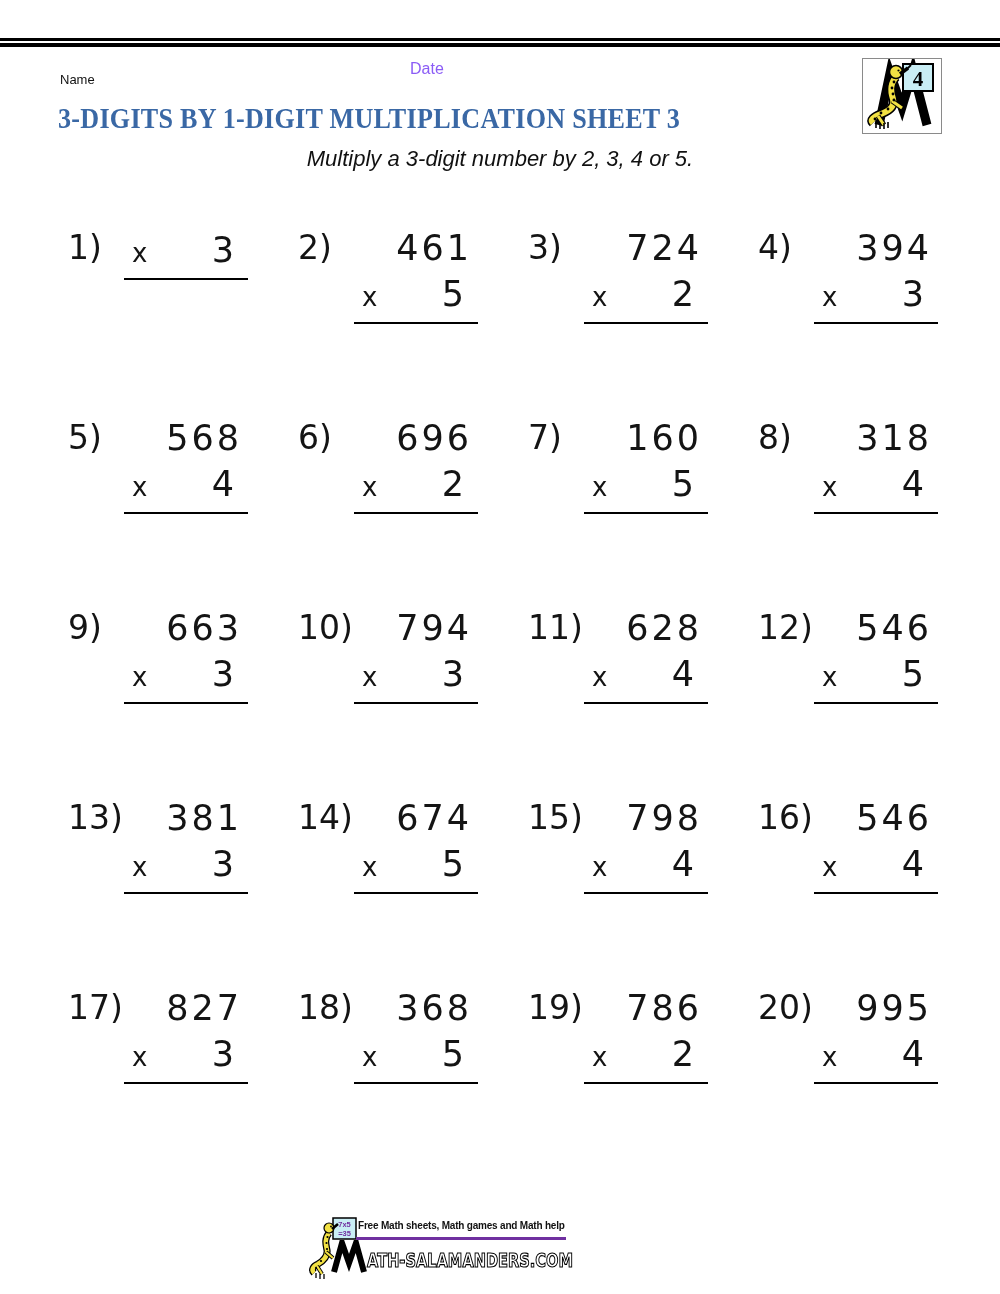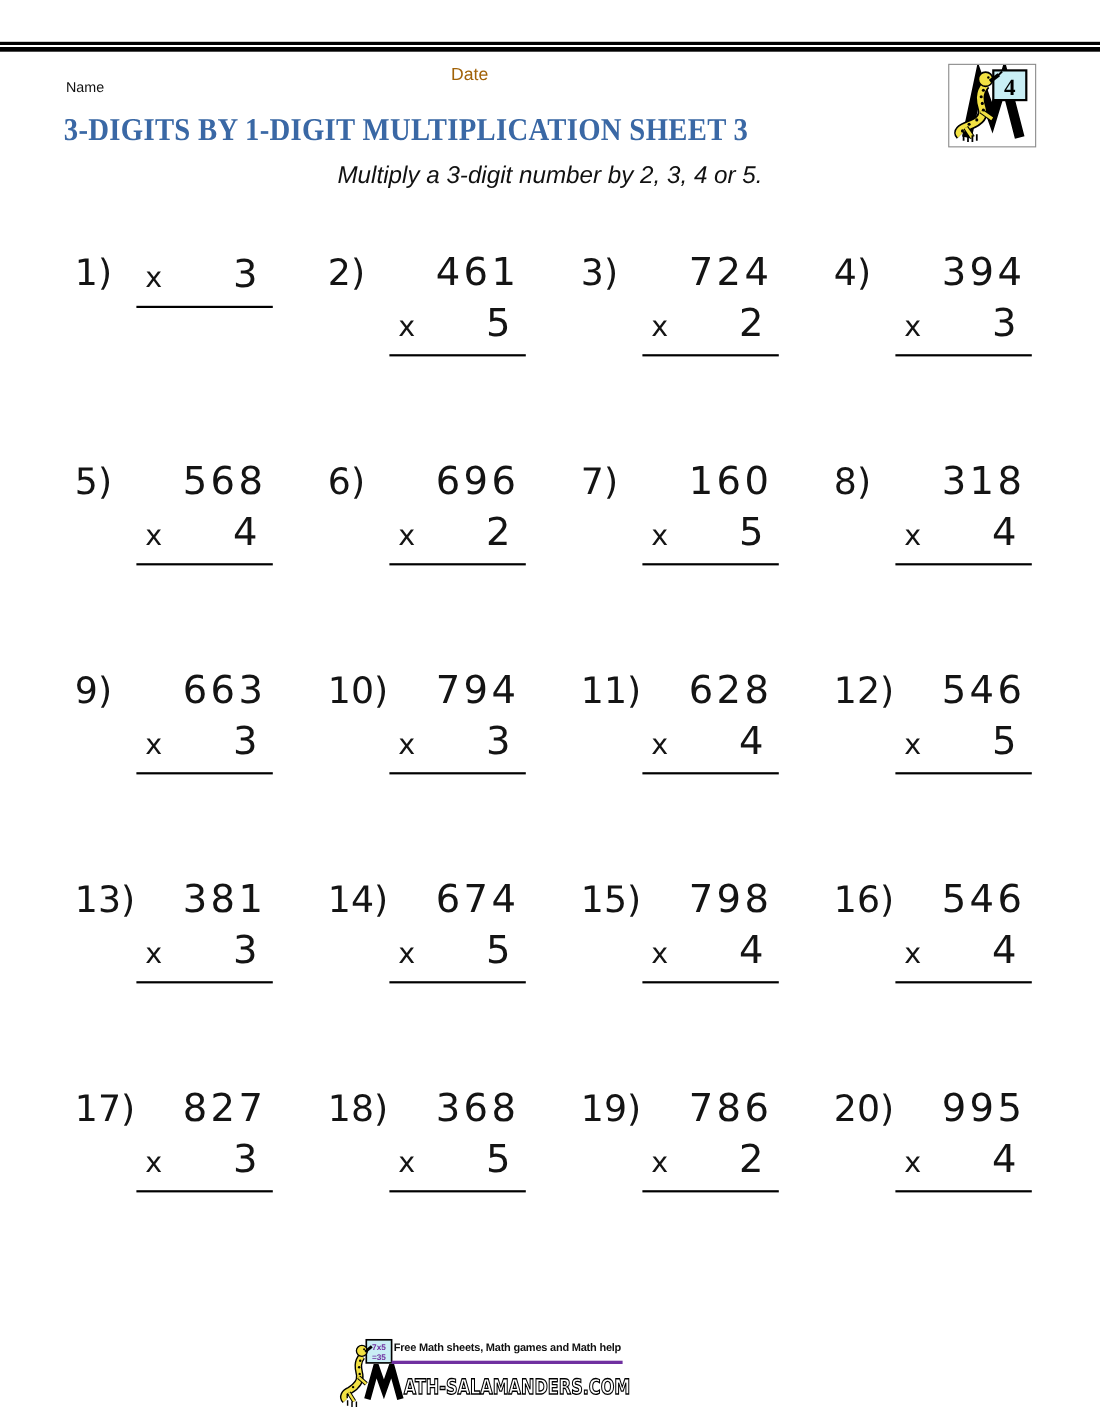--- a/index.html
+++ b/index.html
@@ -9,21 +9,21 @@
     --cyan:#c9eef5;
   }
   *{margin:0;padding:0;box-sizing:border-box;}
   body{background:#fff;font-family:"Liberation Sans",sans-serif;}
   .page{position:relative;width:1000px;height:1294px;background:#fff;overflow:hidden;margin:0 auto;}
 
   .top-rule{position:absolute;top:38px;left:0;width:100%;height:9px;
     background:linear-gradient(#000 0 3px,#fff 3px 5px,#000 5px 9px);}
 
   .name-label{position:absolute;left:60px;top:72px;font-size:13px;color:#111;}
-  .date-label{position:absolute;left:410px;top:60px;font-size:16px;color:#a16207;}
+  .date-label{position:absolute;left:410px;top:60px;font-size:16px;color:#8b5cf6;}
 
   .logo-box{position:absolute;left:862px;top:58px;width:80px;height:76px;
     background:#fff;border:1px solid #8a8a8a;}
   .logo-box svg{display:block;width:100%;height:100%;}
 
   .page-title{position:absolute;left:58px;top:102px;font-family:"Liberation Serif",serif;
     font-size:29px;font-weight:600;color:var(--title-blue);white-space:nowrap;
     transform:scaleX(.9);transform-origin:left center;letter-spacing:.3px;}
   .page-subtitle{position:absolute;left:0;top:146px;width:1000px;text-align:center;
     font-style:italic;font-size:22px;color:#111;}

